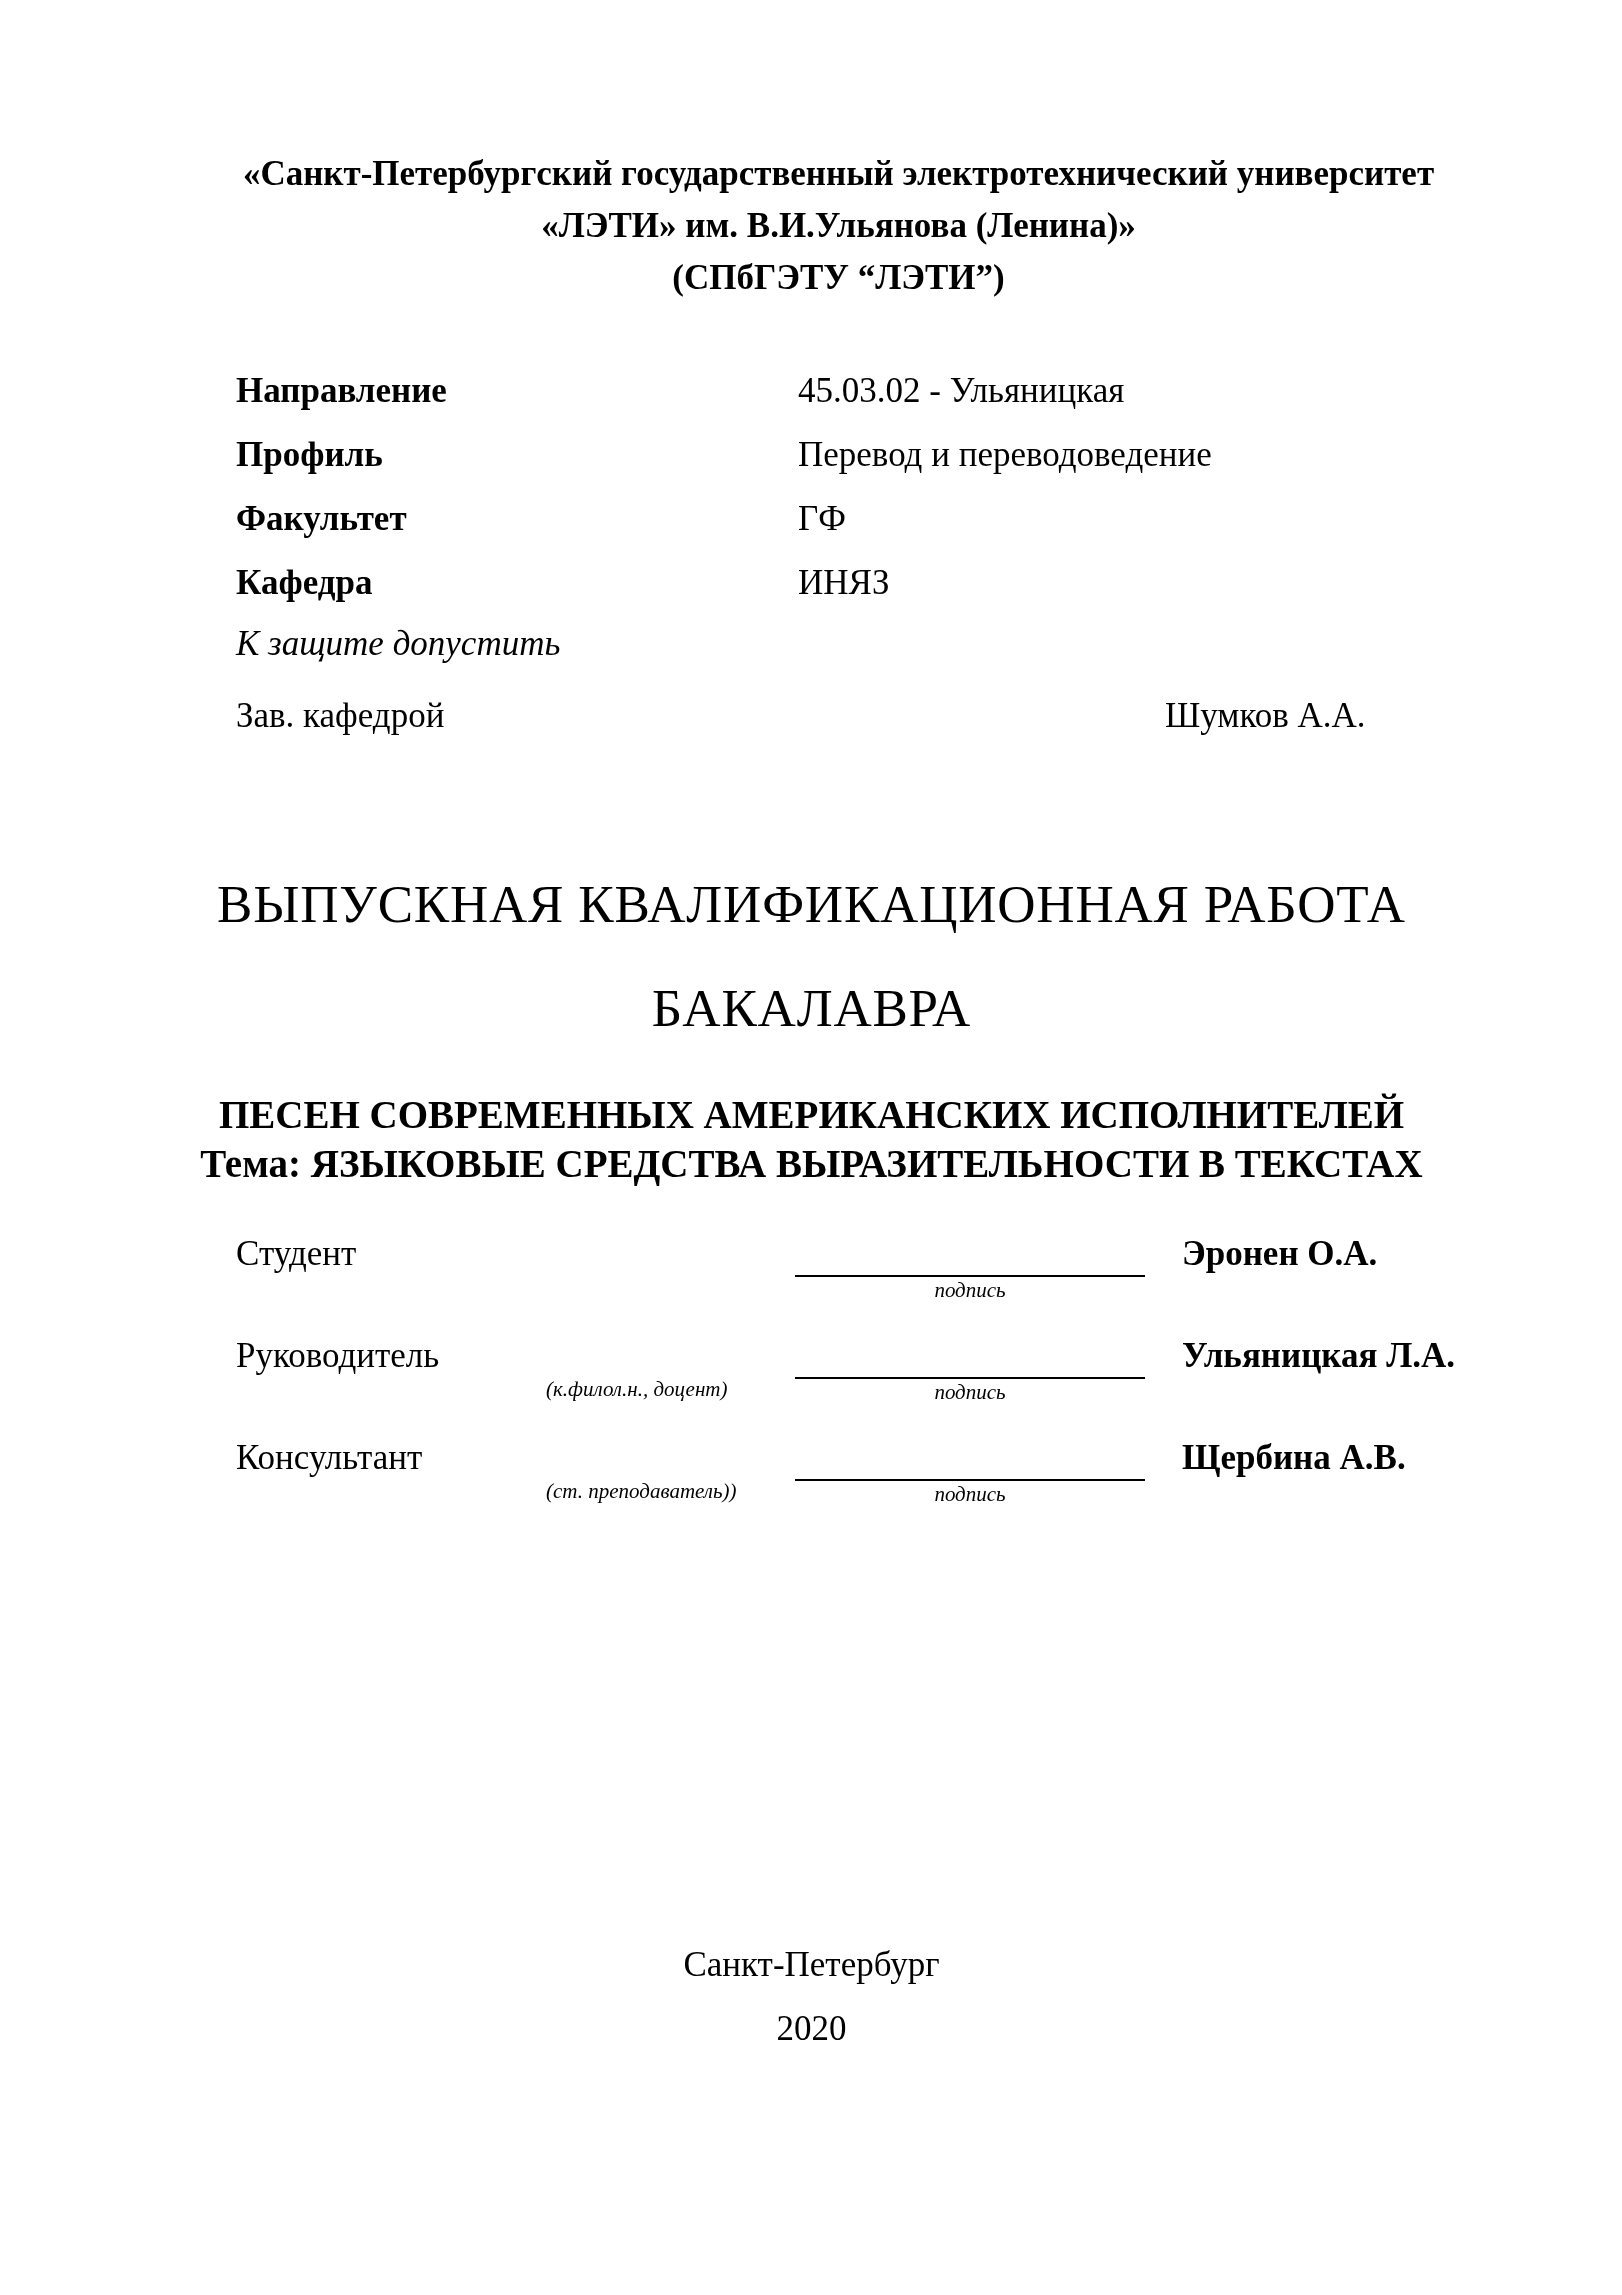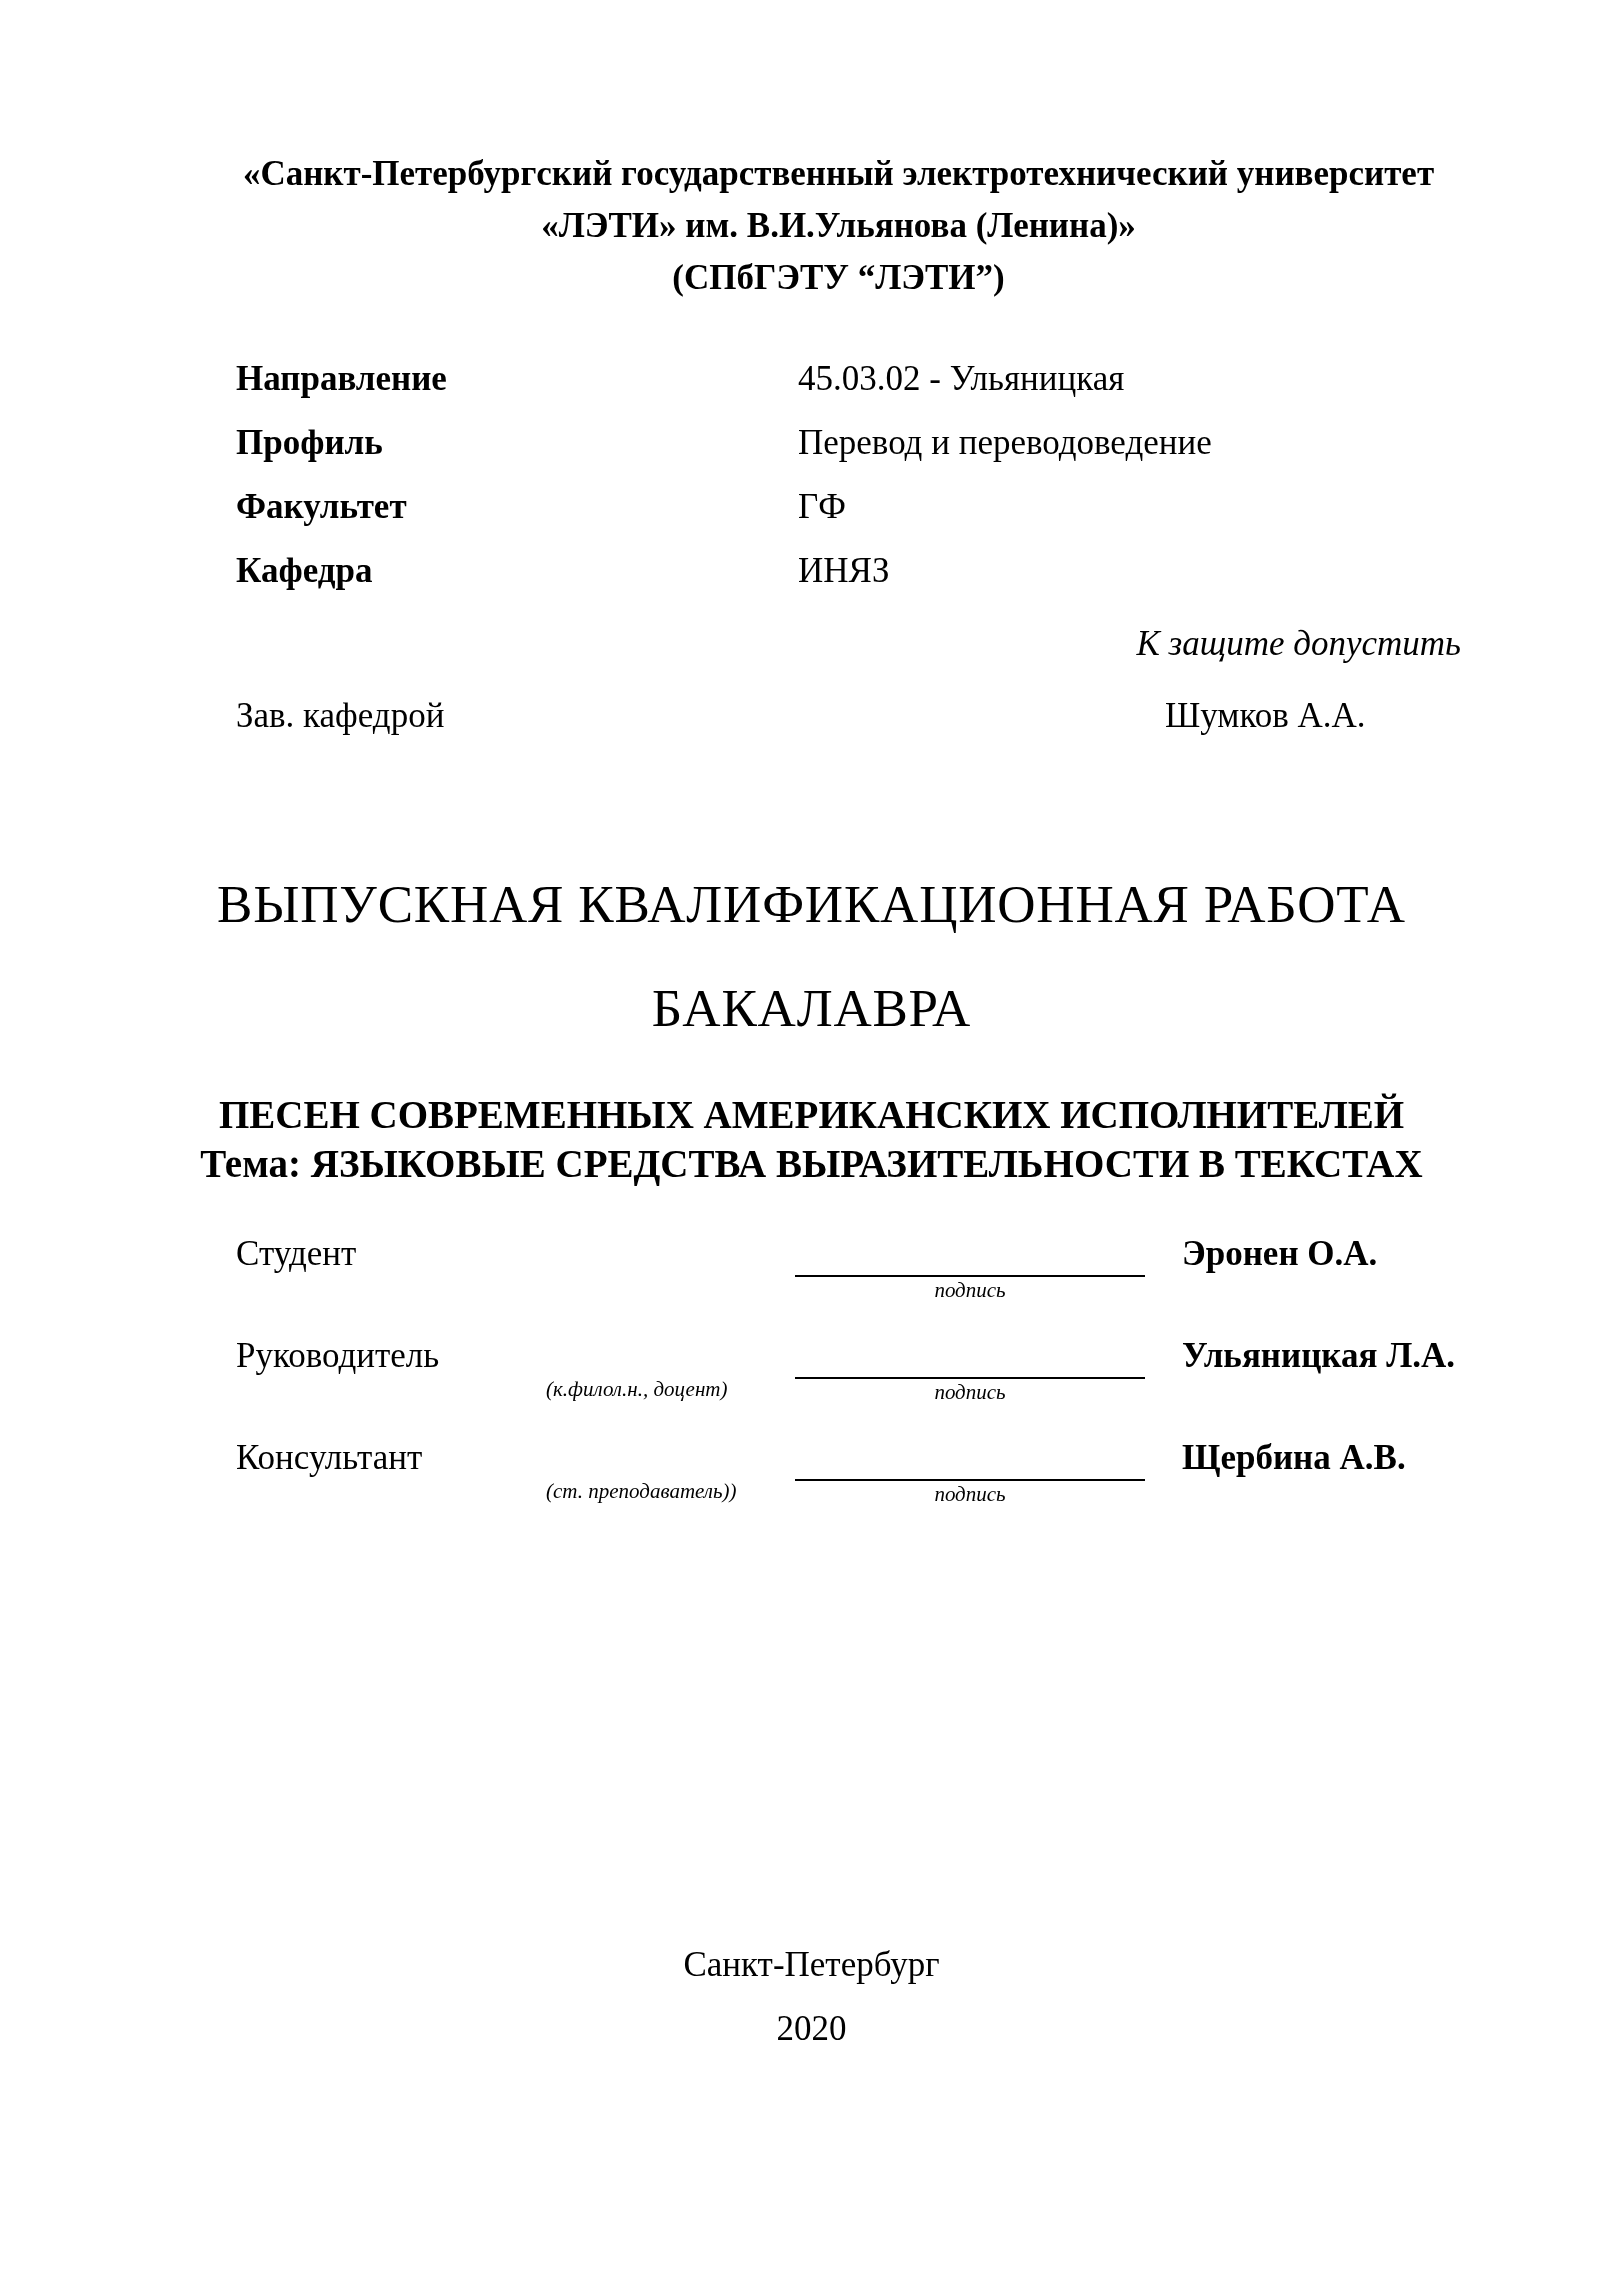--- a/index.html
+++ b/index.html
@@ -30,38 +30,37 @@
   }
   
   .fields {
     position: absolute;
     top: 347px;
     left: 236px;
     width: 1225px;
   }
   .field-row {
     display: flex;
-    align-items: center;
+    align-items: flex-end;
     height: 64px;
   }
   .field-label {
     width: 562px;
     font-weight: bold;
     flex: 0 0 562px;
   }
   .field-value {
     flex: 1 1 auto;
   }
   
   .admission {
     position: absolute;
     top: 624px;
     left: 236px;
     width: 1225px;
-    text-align: right;
   }
   .admission-phrase {
     font-style: italic;
   }
   .admission-row {
     position: relative;
     margin-top: 32px;
     height: 47px;
   }
   .admission-role {

